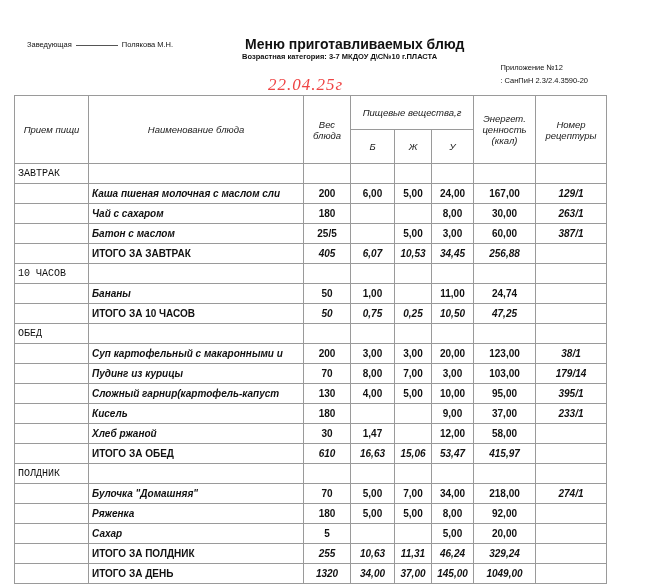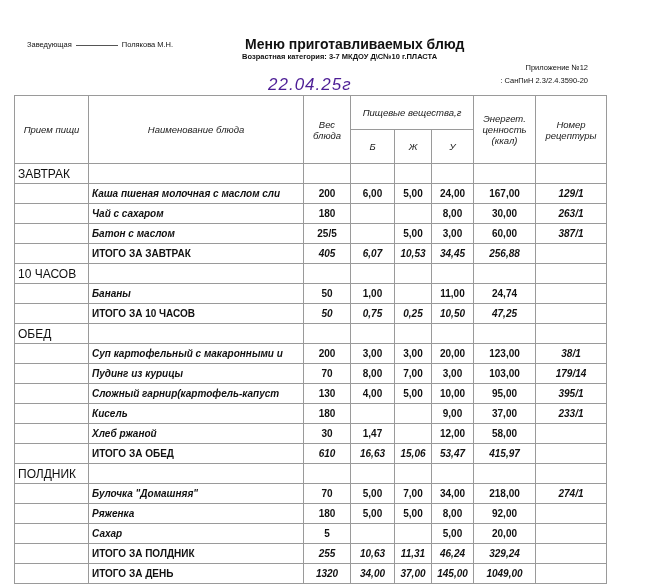--- a/index.html
+++ b/index.html
@@ -2,33 +2,33 @@
 <html><head>
 <meta charset="utf-8">
 <style>
   html, body { margin:0; padding:0; background:#ffffff; }
   body { width:654px; height:584px; position:relative; overflow:hidden; font-family:"Liberation Sans", sans-serif; color:#111; }
   .approve { position:absolute; left:27px; top:38px; font-size:7.5px; line-height:13px; }
   .approve .b { font-weight:bold; }
   .approve .line { display:inline-block; width:42px; border-bottom:1px solid #555; margin:0 4px; vertical-align:1px; }
   .title { position:absolute; left:245px; top:36px; font-size:14px; font-weight:bold;text-align:right; }
   .subtitle { position:absolute; left:242px; top:52px; font-size:7.5px; font-weight:bold;text-align:center; }
-  .annex { position:absolute; right:66px; top:61px; font-size:7.5px; line-height:13px; text-align:right; }
-  .hand { position:absolute; font-family:Liberation Sans, sans-serif; font-style:italic; color:#4c1d95; }
+  .annex { position:absolute; right:66px; top:61px; font-size:7.5px; line-height:13px; text-align:left; }
+  .hand { position:absolute; font-family:Liberation Serif, serif; font-style:italic; color:#ef4444; }
   .date { left:268px; top:75px; font-size:17px; letter-spacing:1px; }
   table { position:absolute; left:14px; top:95px; border-collapse:collapse; font-size:10px; }
   td, th { border:1px solid #9a9a9a; padding:0 3px; height:19px; font-weight:normal; }
   th { font-style:italic; font-size:9.5px; color:#222; }
   .c1 { width:67px; } .c2 { width:208px; } .c3 { width:40px; }
   .c4 { width:37px; } .c5 { width:30px; } .c6 { width:35px; } .c7 { width:55px; } .c8 { width:64px; }
   .name { font-weight:bold; font-style:italic; white-space:nowrap; overflow:hidden; }
   .total { font-weight:bold; }
   .num { text-align:center; font-weight:bold; }
   .it { font-style:italic; }
-  .meal { font-size:12px; }
+  .meal { font-size:10px;font-family:Liberation Mono, monospace; }
 </style>
 </head>
 <body>
 
 <div class="approve">
   <div><span>Заведующая</span><span class="line"></span><span>Полякова М.Н.</span></div>
 </div>
 <div class="title">Меню приготавливаемых блюд</div>
 <div class="subtitle">Возрастная категория: 3-7 МКДОУ Д\С№10 г.ПЛАСТА</div>
 <div class="annex">

